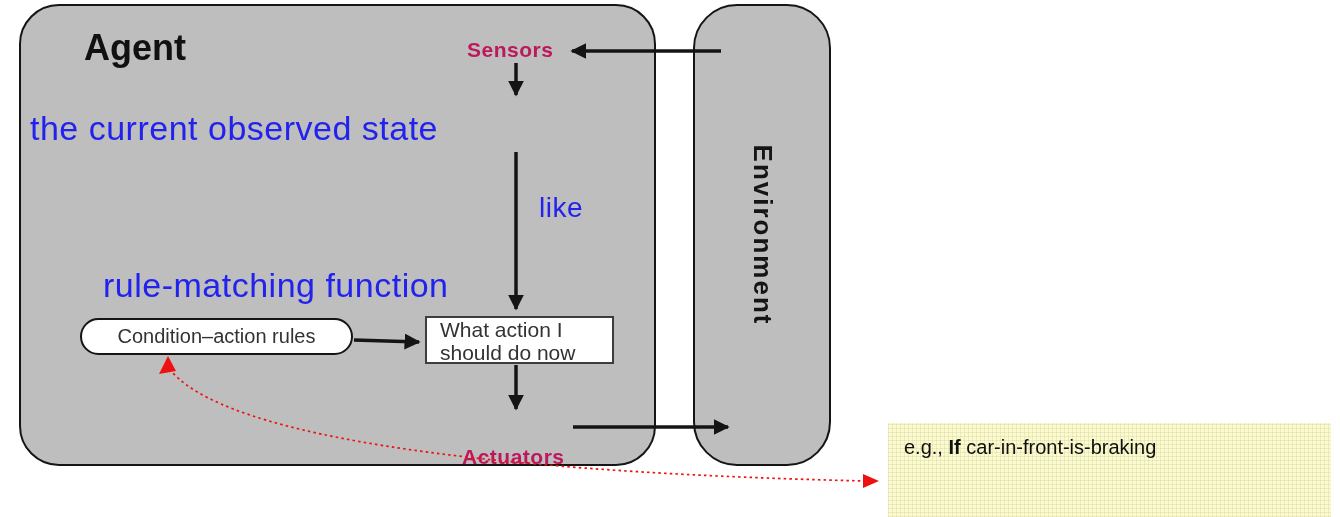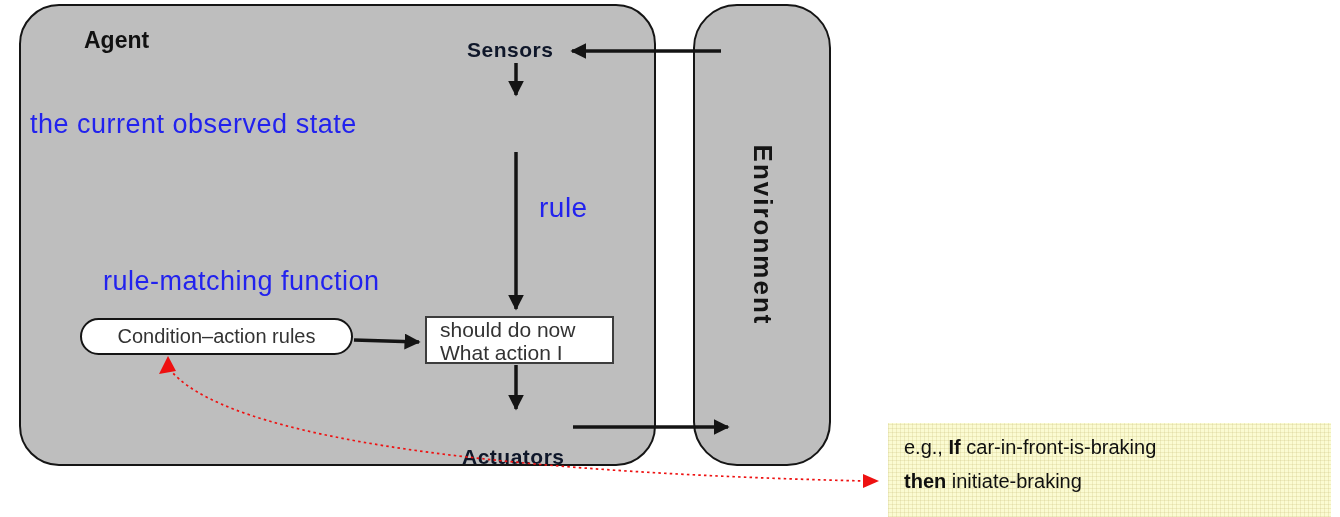--- a/index.html
+++ b/index.html
@@ -6,34 +6,34 @@
   .stage{
     position:relative;width:1340px;height:517px;overflow:hidden;
     background:#fff;font-family:"Liberation Sans","DejaVu Sans",sans-serif;
   }
   .container{
     position:absolute;background:#bebebe;border:2px solid #151515;box-sizing:border-box;
   }
   .agent-box{left:19px;top:4px;width:637px;height:462px;border-radius:40px;}
   .env-box{left:693px;top:4px;width:138px;height:462px;border-radius:44px;}
   .agent-title{
-    position:absolute;left:63px;top:21px;font-size:23px;font-weight:bold;color:#111;
+    position:absolute;left:63px;top:21px;font-size:36px;font-weight:bold;color:#111;
   }
   .env-title{
     position:absolute;left:50%;top:50%;transform:translate(-50%,-50%);
     writing-mode:vertical-rl;font-size:26px;font-weight:bold;color:#151515;letter-spacing:2px;
   }
   .blue-label{
-    position:absolute;color:#2222ee;font-size:27px;letter-spacing:0.5px;white-space:nowrap;
+    position:absolute;color:#2222ee;font-size:34px;letter-spacing:0.5px;white-space:nowrap;
   }
   .lbl-observed{left:30px;top:109px;}
   .lbl-rule-matching{left:103px;top:266px;}
   .lbl-rule{left:539px;top:192px;font-size:28px;}
   .port-label{
-    position:absolute;font-size:21px;font-weight:bold;color:#0f172a;
+    position:absolute;font-size:21px;font-weight:bold;color:#be185d;
     letter-spacing:0.5px;white-space:nowrap;text-align:center;
   }
   .lbl-sensors{left:467px;top:38px;}
   .lbl-actuators{left:462px;top:414px;margin-top:31px;}
   .flow-box{
     position:absolute;background:#fff;border:2px solid #3d3d3d;box-sizing:border-box;
     color:#333;font-size:21px;line-height:24px;white-space:nowrap;
   }
   .world-box{left:418px;top:99px;width:201px;height:53px;padding:2px 0 0 15px;}
   .action-box{left:425px;top:316px;width:189px;height:48px;padding:0 0 0 13px;line-height:23px;}
@@ -61,38 +61,37 @@
   <div class="container agent-box">
     <div class="agent-title">Agent</div>
   </div>
 
   <div class="container env-box">
     <div class="env-title">Environment</div>
   </div>
 
   <div class="blue-label lbl-observed">the current observed state</div>
   <div class="blue-label lbl-rule-matching">rule-matching function</div>
-  <div class="blue-label lbl-rule">rule</div>
+  <div class="blue-label lbl-rule">like</div>
 
   <div class="port-label lbl-sensors">Sensors</div>
   <div class="port-label lbl-actuators">Actuators</div>
 
 
   <div class="flow-box action-box">
+    <div>What action I</div>
     <div>should do now</div>
-    <div>What action I</div>
   </div>
 
   <div class="rules-oval">
     <span>Condition–action rules</span>
   </div>
 
   <div class="note">
     <div><span>e.g., </span><b>If</b><span> car-in-front-is-braking</span></div>
-    <div><b>then</b><span> initiate-braking</span></div>
   </div>
 
   <svg class="arrows" width="1340" height="517" viewBox="0 0 1340 517">
     <defs>
       <marker id="ah" viewBox="0 0 10 10" refX="9" refY="5" markerWidth="4.6" markerHeight="4.6" orient="auto">
         <path d="M0,0 L10,5 L0,10 z" fill="#141414"></path>
       </marker>
     </defs>
 
     <line x1="721" y1="51" x2="572" y2="51" stroke="#141414" stroke-width="3.5" marker-end="url(#ah)"></line>

